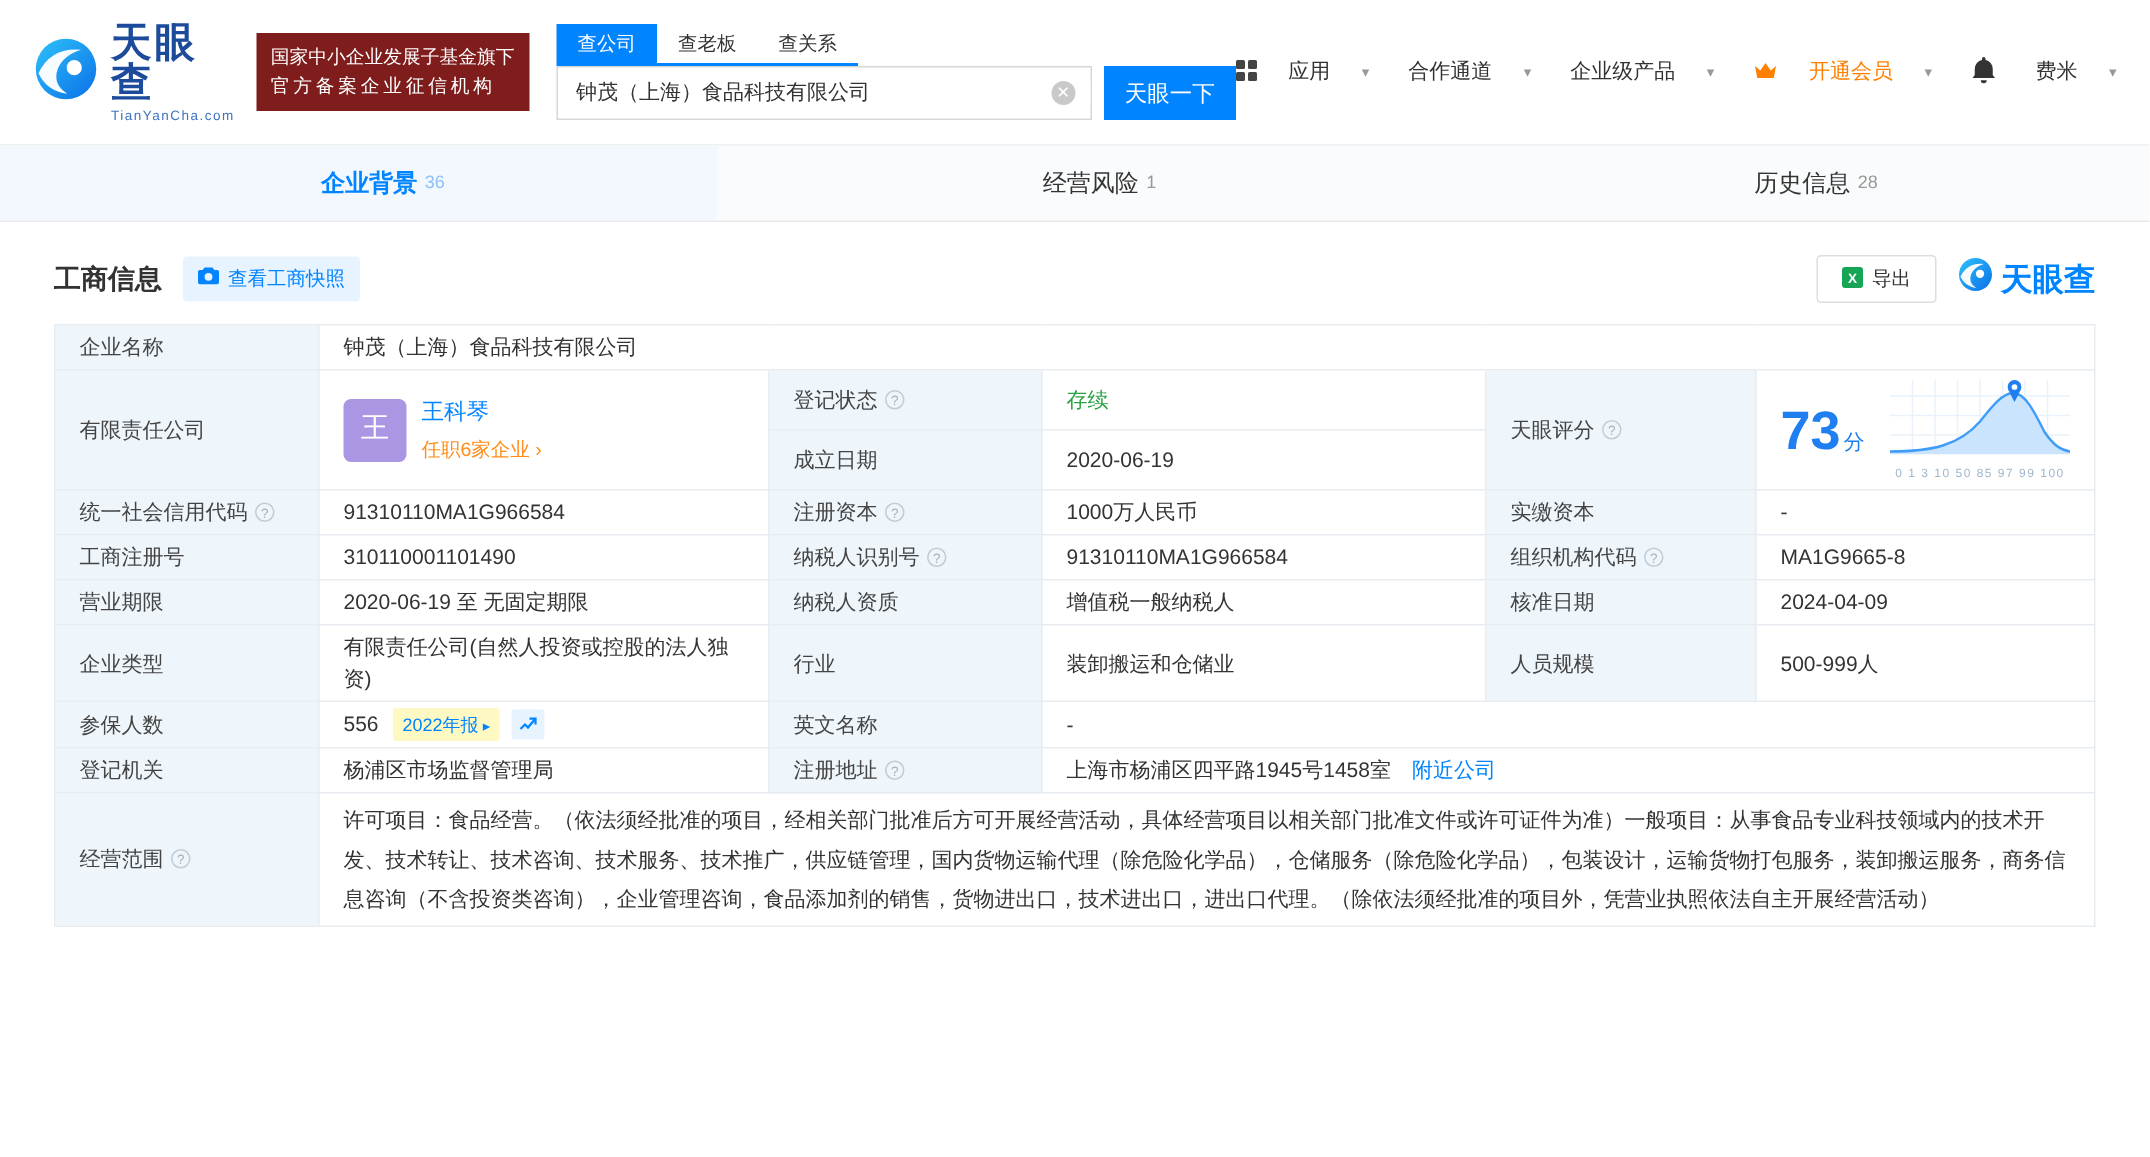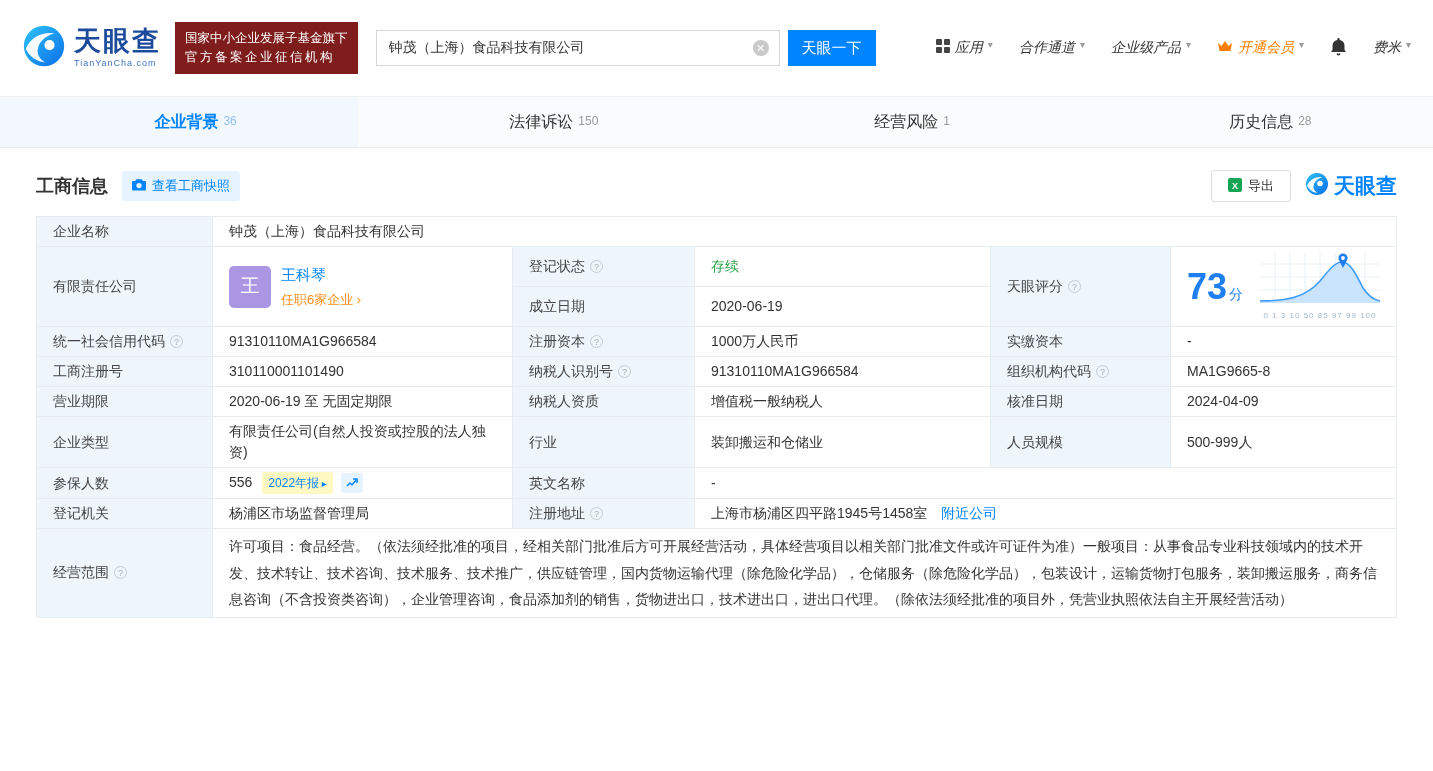--- a/index.html
+++ b/index.html
@@ -18,34 +18,34 @@
   .search-wrap { margin-left:18px; width:500px; }
   .search-tabs { display:flex; width:fit-content; border-bottom:2px solid #0084ff; }
   .stab { font-size:13px; padding:4px 14px; cursor:pointer; color:#333; }
   .stab.active { background:#0084ff; color:#fff; }
   .search-row { display:flex; height:36px; }
   .search-box { flex:1; position:relative; border:1px solid #d6d6d6; display:flex; align-items:center; background:#fff; }
   .search-box input { border:none; outline:none; width:100%; padding:0 34px 0 12px; font-size:14px; color:#333; font-family:inherit; }
   .clear-btn { position:absolute; right:10px; width:16px; height:16px; border-radius:50%; background:#c9c9c9; color:#fff; font-size:11px; line-height:16px; text-align:center; cursor:pointer; }
   .search-btn { width:88px; margin-left:8px; background:#0084ff; color:#fff; border:none; font-size:15px; cursor:pointer; font-family:inherit; }
   .top-nav { margin-left:auto; display:flex; align-items:center; gap:26px; font-size:14px; color:#333; white-space:nowrap; }
-  .nav-item { display:flex; gap:5px; cursor:pointer;font-style:italic; }
+  .nav-item { display:flex; align-items:center; gap:21px; cursor:pointer; }
   .nav-item .caret { color:#999; font-size:10px; }
   .nav-item.vip { color:#ff8000; }
   
   .page-tabs { display:flex; height:52px; background:#fafbfc; border-top:1px solid #f0f0f0; border-bottom:1px solid #e8e8e8; }
   .ptab { flex:1; display:flex; align-items:center; justify-content:center; gap:3px; font-size:16px; cursor:pointer; color:#333;padding-left:33px; }
   .ptab .cnt { font-size:12px; color:#999; position:relative; top:-1px; margin-left:2px; }
   .ptab.active { color:#0084ff; font-weight:bold; background:#f2f8fe; }
   .ptab.active .cnt { color:#8fc0f5; font-weight:normal; }
   
   .content { padding:0 36px 16px; }
   .section-head { display:flex; align-items:center; gap:14px; margin:22px 0 14px; }
   .section-title { font-size:18px; font-weight:bold; color:#333; }
-  .snapshot-btn { display:flex; align-items:center; gap:6px; background:#e7f3ff; color:#0084ff; border:none; padding:6px 10px; border-radius:3px; font-size:13px; cursor:pointer; font-family:inherit; }
+  .snapshot-btn { display:flex; gap:6px; background:#e7f3ff; color:#0084ff; border:none; padding:6px 10px; border-radius:3px; font-size:13px; cursor:pointer; font-family:inherit; }
   .export-btn { margin-left:auto; display:flex; align-items:center; gap:6px; background:#fff; border:1px solid #ddd; border-radius:3px; padding:6px 16px; font-size:13px; color:#333; cursor:pointer; font-family:inherit; }
   .brand-mark { display:flex; align-items:center; gap:5px; font-size:21px; font-weight:bold; color:#0084ff; }
   
   table.info-table { width:100%; border-collapse:collapse; table-layout:fixed; font-size:14px; }
   .info-table td { border:1px solid #e7ecf1; padding:4px 16px; vertical-align:middle; word-break:break-all; color:#333; line-height:1.5; }
   .info-table td.lbl { background:#eef6fc; color:#444; }
   .help { display:inline-block; width:13px; height:13px; border:1px solid #c3cbd4; border-radius:50%; color:#a6b0ba; font-size:9px; line-height:12px; text-align:center; margin-left:5px; vertical-align:1px; cursor:pointer; }
   .help::before { content:"?"; }
   .green { color:#2ba245; }
   .rep { display:flex; align-items:center; gap:10px; }
@@ -86,20 +86,25 @@
       <div class="logo-sub">TianYanCha.com</div>
     </div>
   </div>
 
   <div class="gov-badge">
     <div class="l1">国家中小企业发展子基金旗下</div>
     <div class="l2">官方备案企业征信机构</div>
   </div>
 
   <div class="search-wrap">
+    <div class="search-tabs">
+      <div class="stab active">查公司</div>
+      <div class="stab">查老板</div>
+      <div class="stab">查关系</div>
+    </div>
     <div class="search-row">
       <div class="search-box">
         <input type="text" value="钟茂（上海）食品科技有限公司" style="">
         <span class="clear-btn">✕</span>
       </div>
       <button class="search-btn">天眼一下</button>
     </div>
   </div>
 
   <nav class="top-nav">
@@ -143,24 +148,20 @@
       <span>费米</span>
       <span class="caret">▾</span>
     </div>
   </nav>
 </header>
 
 <nav class="page-tabs">
   <div class="ptab active">
     <span>企业背景</span>
     <span class="cnt">36</span>
-  </div>
-  <div class="ptab">
-    <span>法律诉讼</span>
-    <span class="cnt">150</span>
   </div>
   <div class="ptab">
     <span>经营风险</span>
     <span class="cnt">1</span>
   </div>
   <div class="ptab">
     <span>历史信息</span>
     <span class="cnt">28</span>
   </div>
 </nav>

